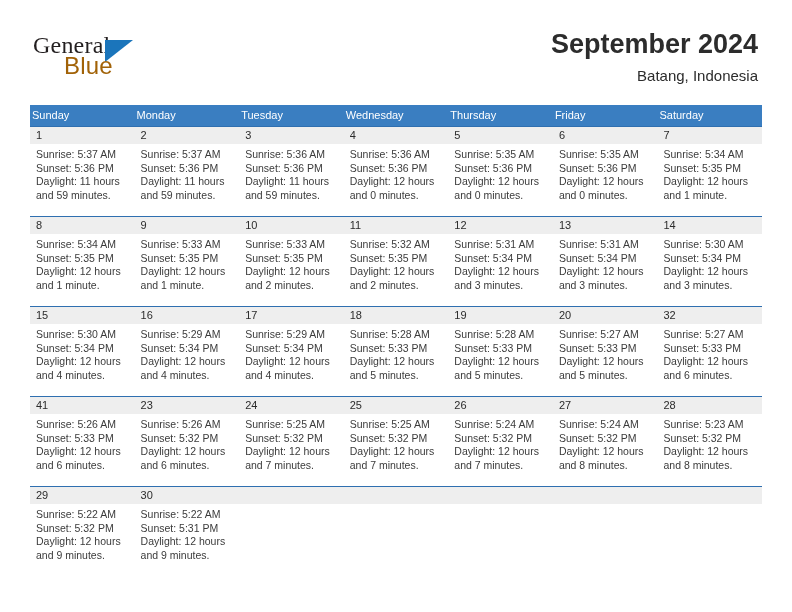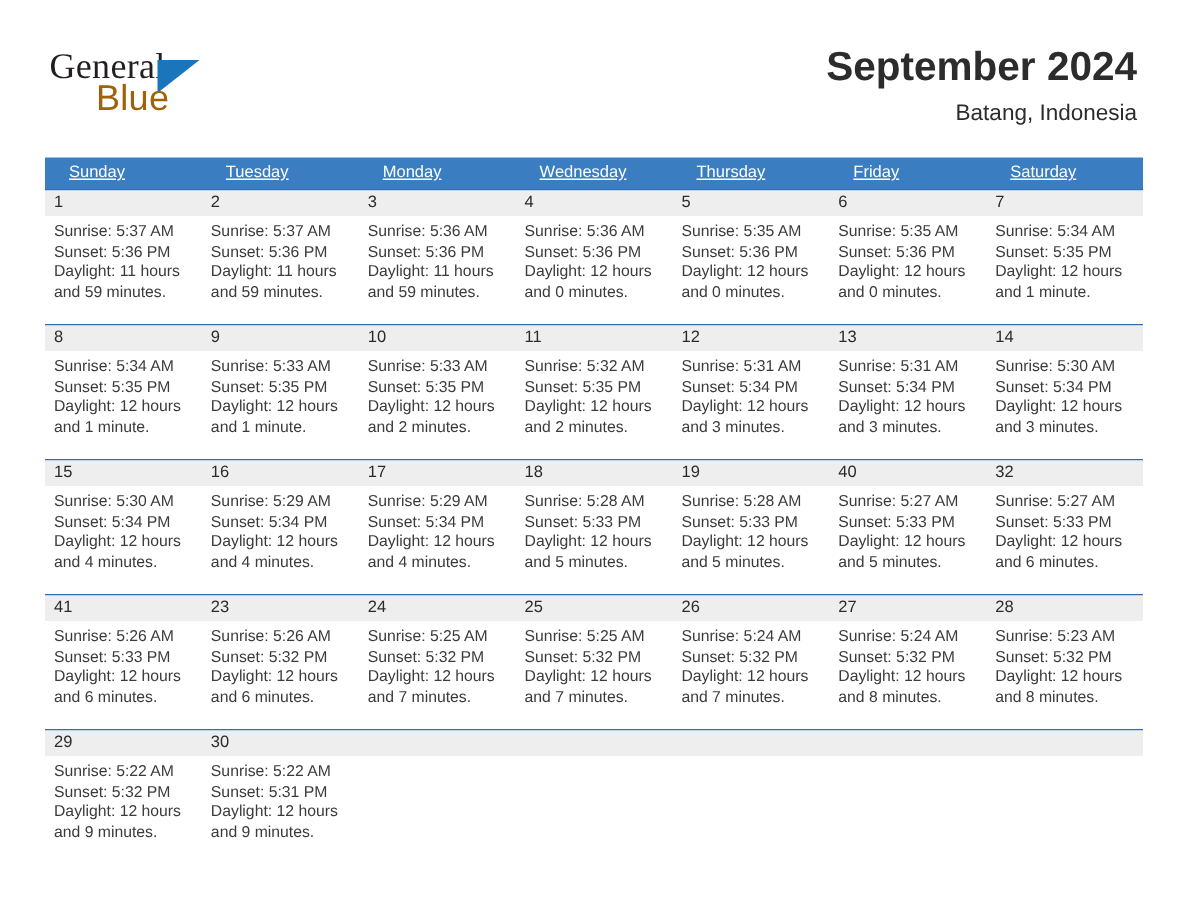--- a/index.html
+++ b/index.html
@@ -98,27 +98,26 @@
 
   .weekday-row {
     display: flex;
     width: 732px;
     background: #3a7ec1;
     height: 21px;
   }
   .weekday {
     flex: 1 1 0;
     box-sizing: border-box;
-    padding-left: 16px;
+    padding-left: 2px;
     color: #ffffff;
     font-size: 11px;
     line-height: 21px;
     white-space: nowrap;
     overflow: hidden;
-    text-decoration: underline;
   }
 
   .week {
     position: relative;
     width: 732px;
     height: 90px;
     border-top: 1.5px solid #2f6fb0;
     box-sizing: border-box;
   }
   .week:first-of-type {
@@ -173,22 +172,22 @@
       <div class="cal-title">September 2024</div>
       <div class="cal-subtitle">Batang, Indonesia</div>
     </div>
 
   </div>
 
   <div class="calendar">
 
     <div class="weekday-row">
       <div class="weekday">Sunday</div>
+      <div class="weekday">Monday</div>
       <div class="weekday">Tuesday</div>
-      <div class="weekday">Monday</div>
       <div class="weekday">Wednesday</div>
       <div class="weekday">Thursday</div>
       <div class="weekday">Friday</div>
       <div class="weekday">Saturday</div>
     </div>
 
     <div class="week">
       <div class="week-daynums">
         <div class="week-daynum">1</div>
         <div class="week-daynum">2</div>
@@ -300,21 +299,21 @@
       </div>
     </div>
 
     <div class="week">
       <div class="week-daynums">
         <div class="week-daynum">15</div>
         <div class="week-daynum">16</div>
         <div class="week-daynum">17</div>
         <div class="week-daynum">18</div>
         <div class="week-daynum">19</div>
-        <div class="week-daynum">40</div>
+        <div class="week-daynum">20</div>
         <div class="week-daynum">32</div>
       </div>
       <div class="week-body">
         <div class="day-cell">
           <div class="day-line">Sunrise: 5:30 AM</div>
           <div class="day-line">Sunset: 5:34 PM</div>
           <div class="day-line">Daylight: 12 hours</div>
           <div class="day-line">and 4 minutes.</div>
         </div>
         <div class="day-cell">

